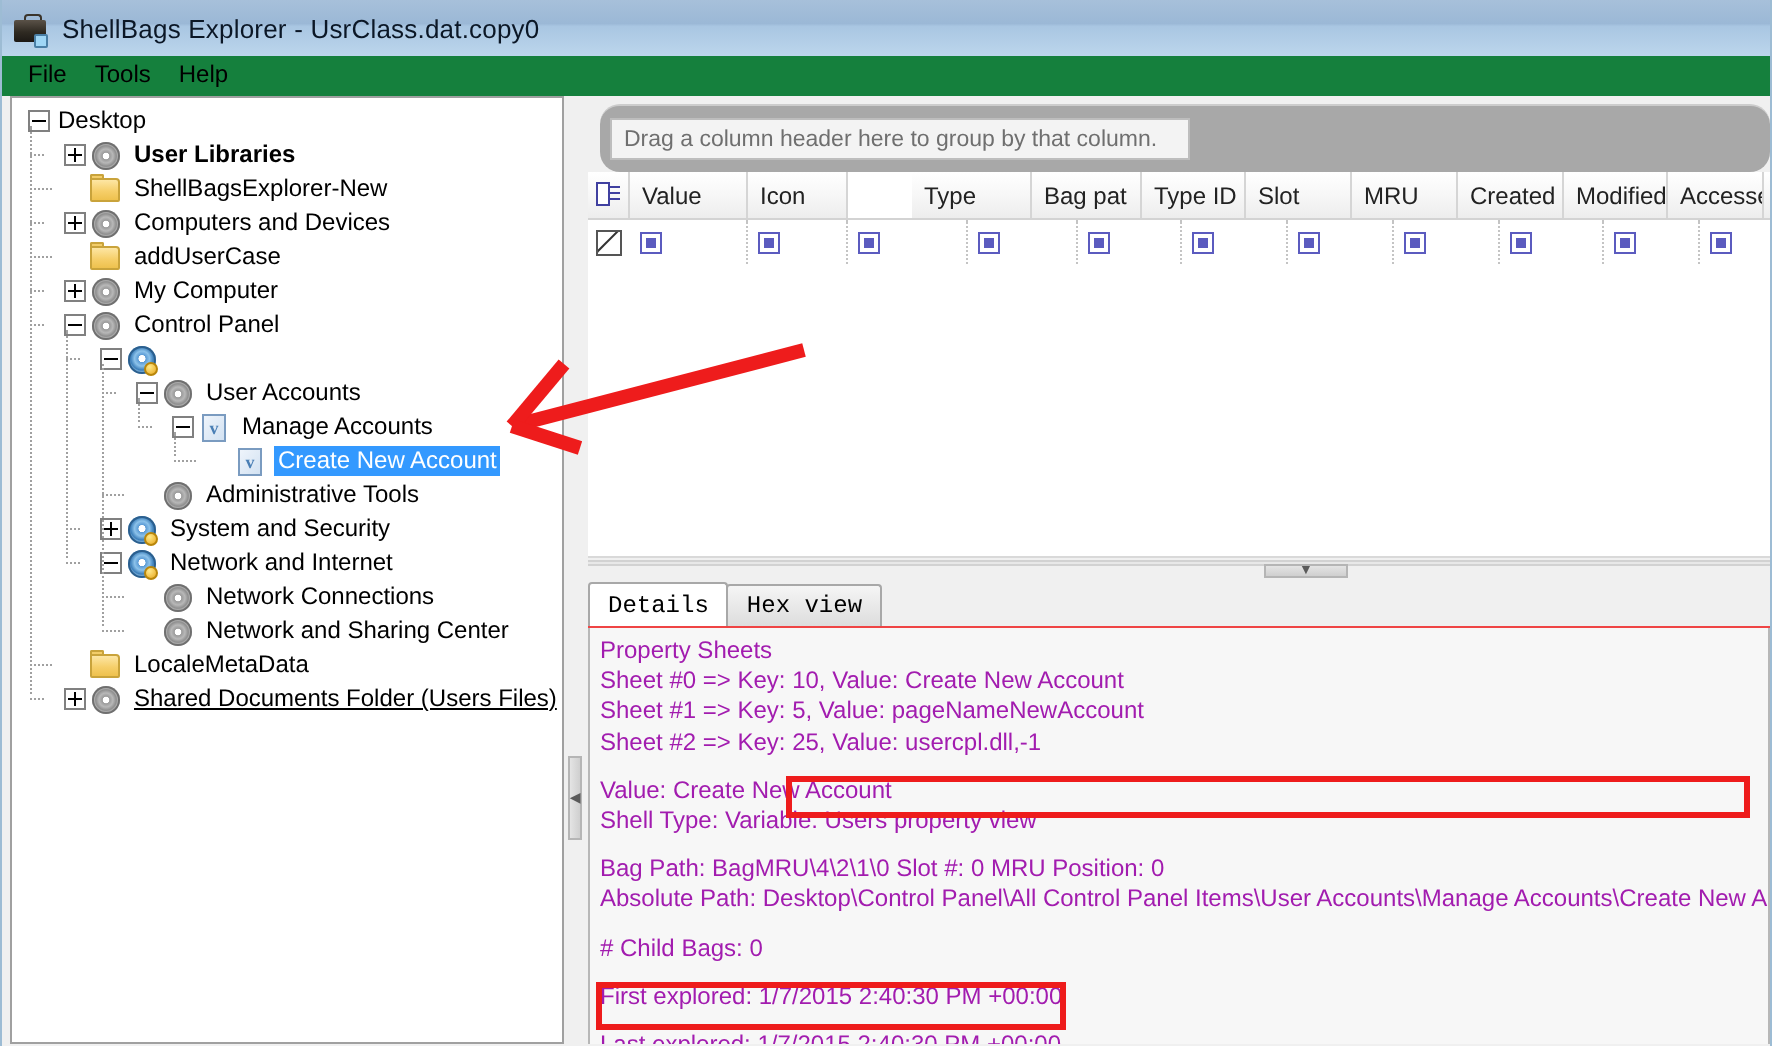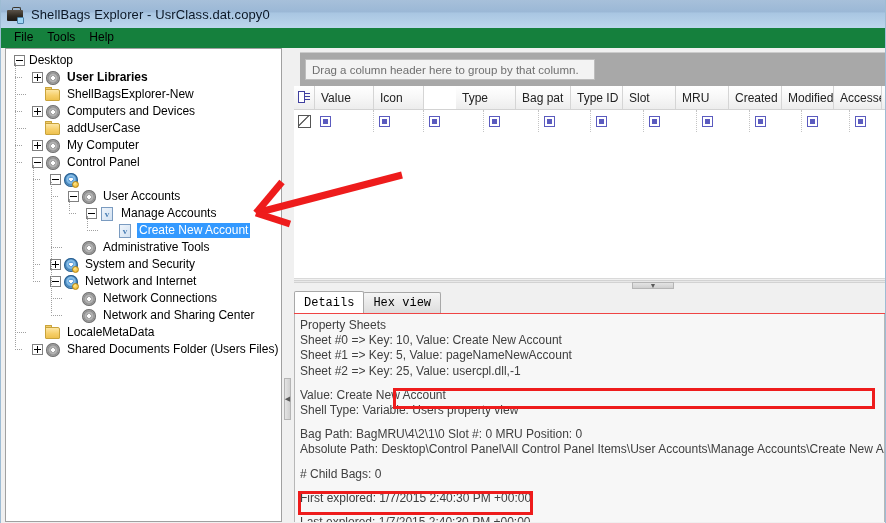--- a/index.html
+++ b/index.html
@@ -295,20 +295,21 @@
   }
 
   
   #group-panel {
     position: absolute;
     left: 6px; top: 4px;
     width: 585px; height: 34px;
     background: #a8a8a8;
     border-top: 1px solid #cccccc;
     box-sizing: border-box;
+    border-radius: 10px;
   }
   #group-drop-box {
     position: absolute;
     left: 5px; top: 6px;
     width: 290px; height: 21px;
     background: #f3f3f3;
     border: 1px solid #bdbdbd;
     box-sizing: border-box;
     display: flex;
     align-items: center;
@@ -487,21 +488,21 @@
     background: #f7f7f7;
     border-left: 1px solid #b7b7b7;
     border-right: 1px solid #b7b7b7;
     box-sizing: border-box;
     overflow: hidden;
     padding: 4px 0 0 5px;
   }
   .dline {
     font-size: 12px;
     line-height: 15.2px;
-    color: #404040;
+    color: #a21caf;
     white-space: nowrap;
   }
   .dline.blank { height: 9px; }
 
   
   .anno-box {
     position: absolute;
     border: 3px solid #ee1c1c;
     box-sizing: border-box;
     pointer-events: none;
@@ -685,21 +686,21 @@
           <div class="trow" style="padding-left: 22px;">
             <span class="texp none"></span>
             <span class="ticon">
               <span class="icon-folder">
                 <span class="folder-tab"></span>
                 <span class="folder-back"></span>
               </span>
             </span>
             <span class="tlabel">LocaleMetaData</span>
           </div>
-          <div class="trow" style="padding-left: 22px;">
+          <div class="trow" style="padding-left: 22px; text-decoration: underline;">
             <span class="texp box plus"></span>
             <span class="ticon">
               <span class="icon-gear">
                 <span class="gear-ring"></span>
               </span>
             </span>
             <span class="tlabel">Shared Documents Folder (Users Files)</span>
           </div>
           <div class="tline-v" style="left: 9px; top: 14px; height: 284px;"></div>
           <div class="tline-v" style="left: 27px; top: 116px; height: 114px;"></div>

